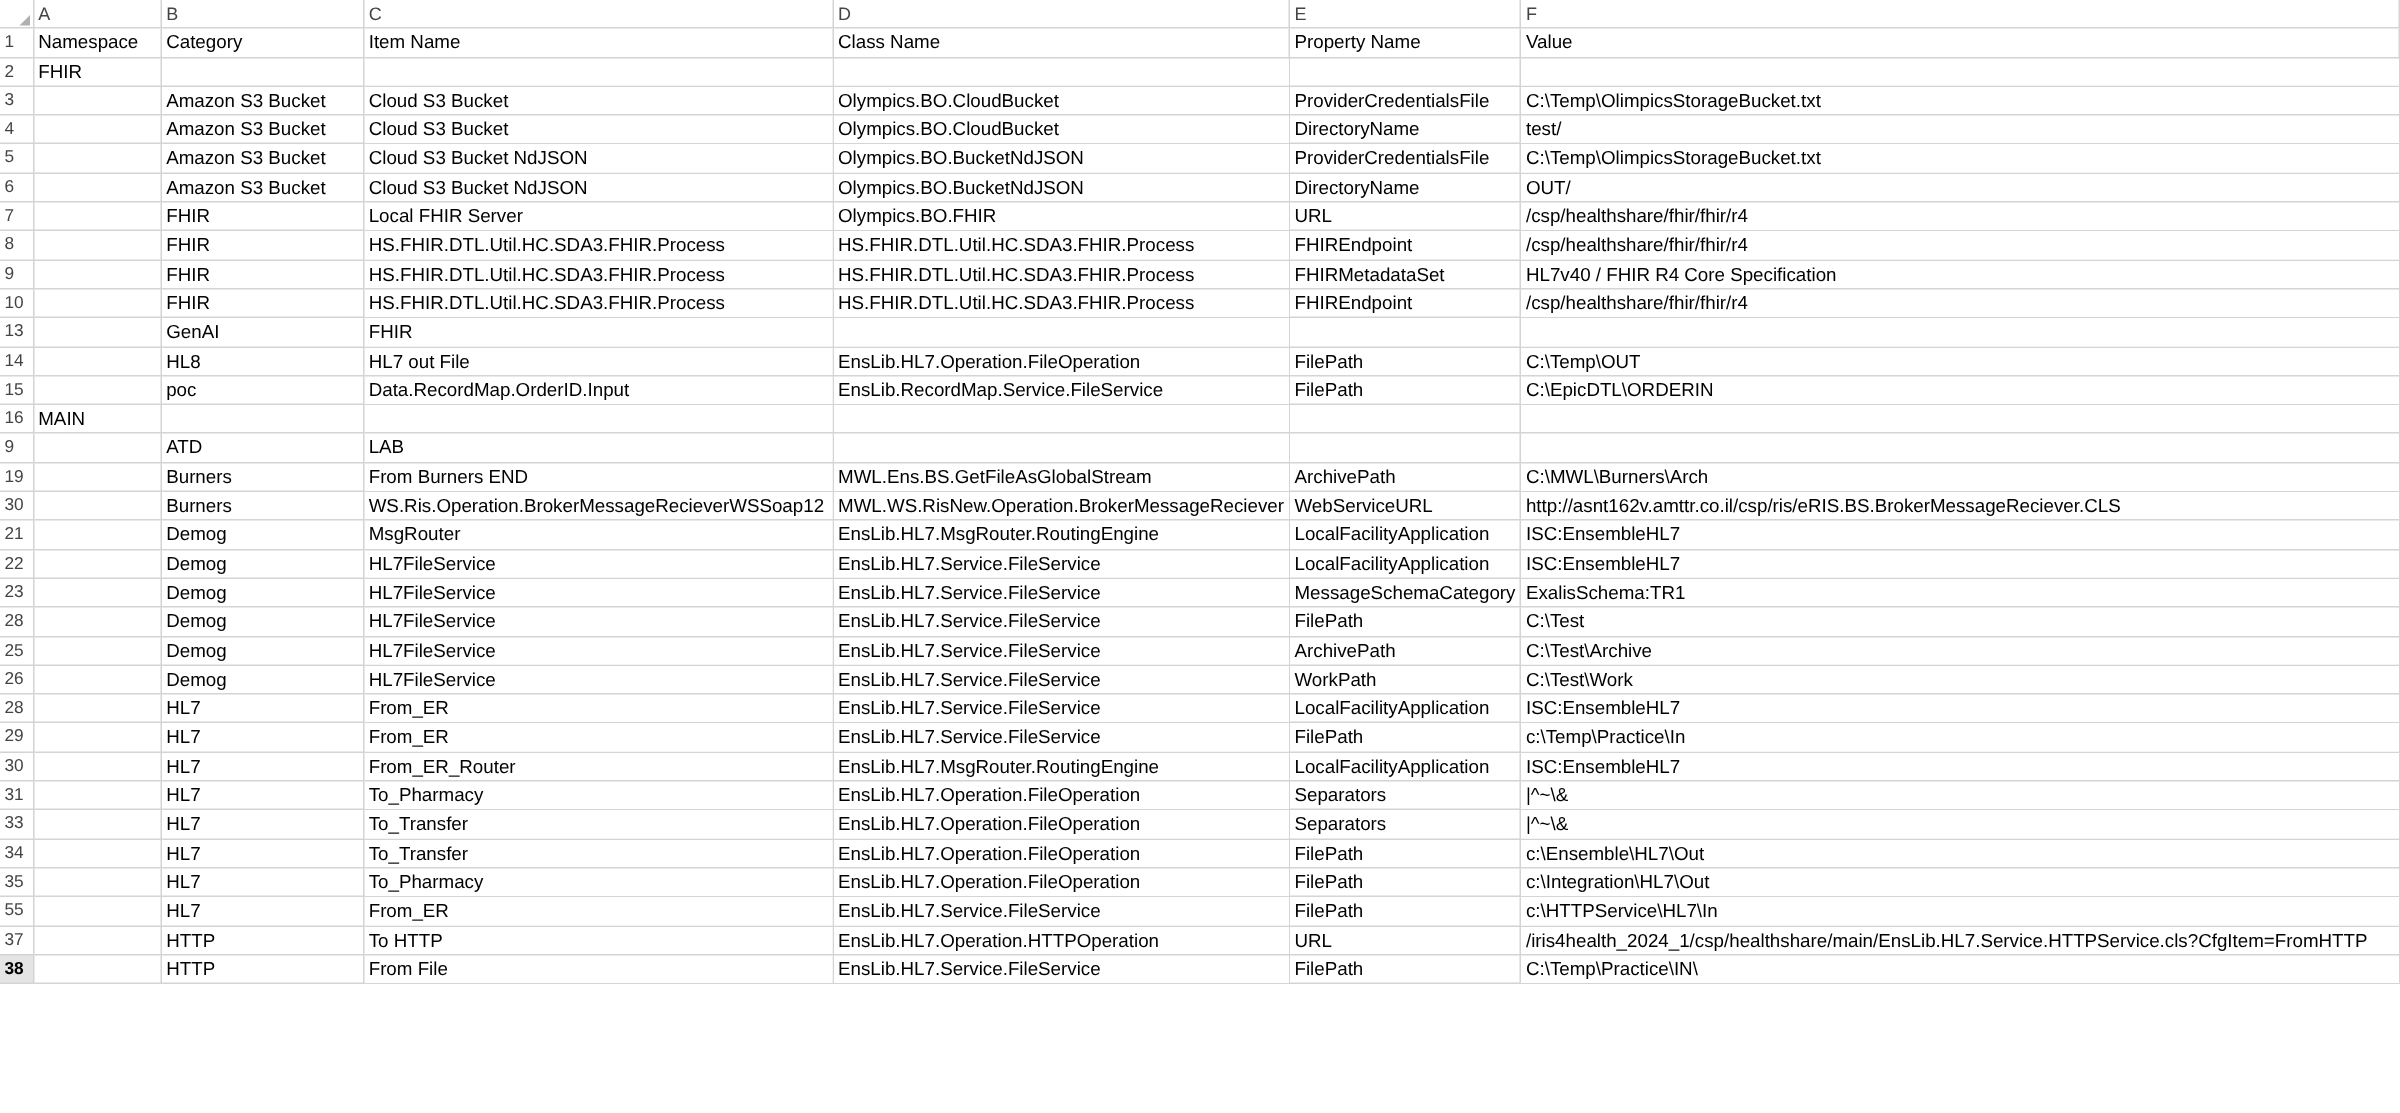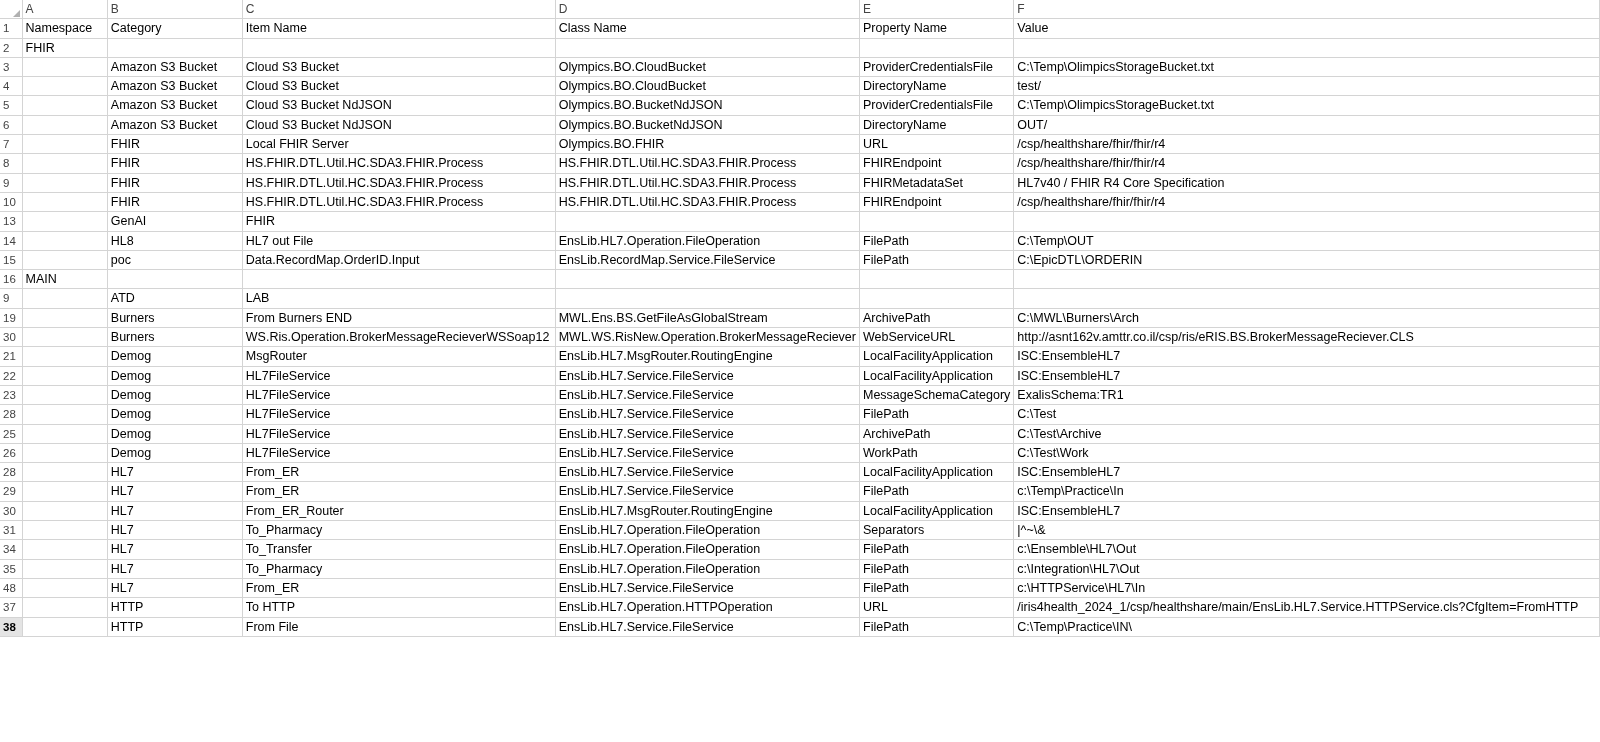--- a/index.html
+++ b/index.html
@@ -351,39 +351,48 @@
         <tr>
           <td class="rowhead">31</td>
           <td></td>
           <td>HL7</td>
           <td class="ovf">To_Pharmacy</td>
           <td class="ovf">EnsLib.HL7.Operation.FileOperation</td>
           <td>Separators</td>
           <td class="ovf">|^~\&amp;</td>
         </tr>
         <tr>
-          <td class="rowhead">34</td>
+          <td class="rowhead">33</td>
           <td></td>
           <td>HL7</td>
           <td class="ovf">To_Transfer</td>
           <td class="ovf">EnsLib.HL7.Operation.FileOperation</td>
+          <td>Separators</td>
+          <td class="ovf">|^~\&amp;</td>
+        </tr>
+        <tr>
+          <td class="rowhead">34</td>
+          <td></td>
+          <td>HL7</td>
+          <td class="ovf">To_Transfer</td>
+          <td class="ovf">EnsLib.HL7.Operation.FileOperation</td>
           <td>FilePath</td>
           <td class="ovf">c:\Ensemble\HL7\Out</td>
         </tr>
         <tr>
           <td class="rowhead">35</td>
           <td></td>
           <td>HL7</td>
           <td class="ovf">To_Pharmacy</td>
           <td class="ovf">EnsLib.HL7.Operation.FileOperation</td>
           <td>FilePath</td>
           <td class="ovf">c:\Integration\HL7\Out</td>
         </tr>
         <tr>
-          <td class="rowhead">48</td>
+          <td class="rowhead">55</td>
           <td></td>
           <td>HL7</td>
           <td class="ovf">From_ER</td>
           <td class="ovf">EnsLib.HL7.Service.FileService</td>
           <td>FilePath</td>
           <td class="ovf">c:\HTTPService\HL7\In</td>
         </tr>
         <tr>
           <td class="rowhead">37</td>
           <td></td>

